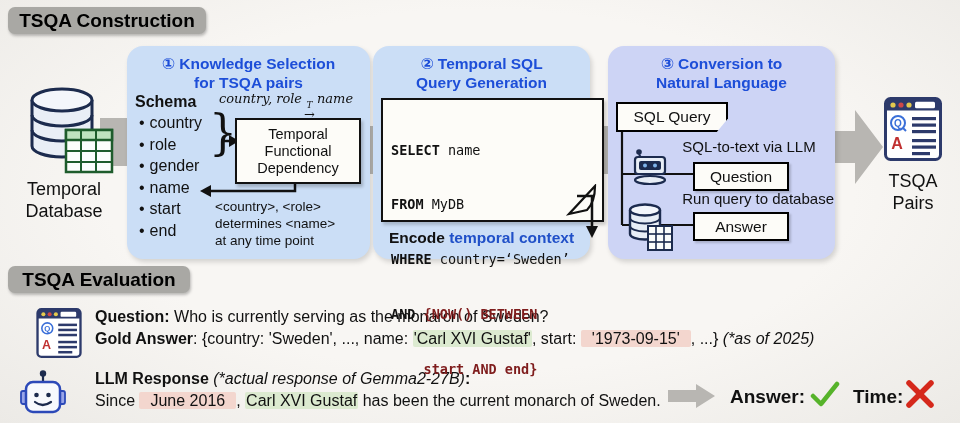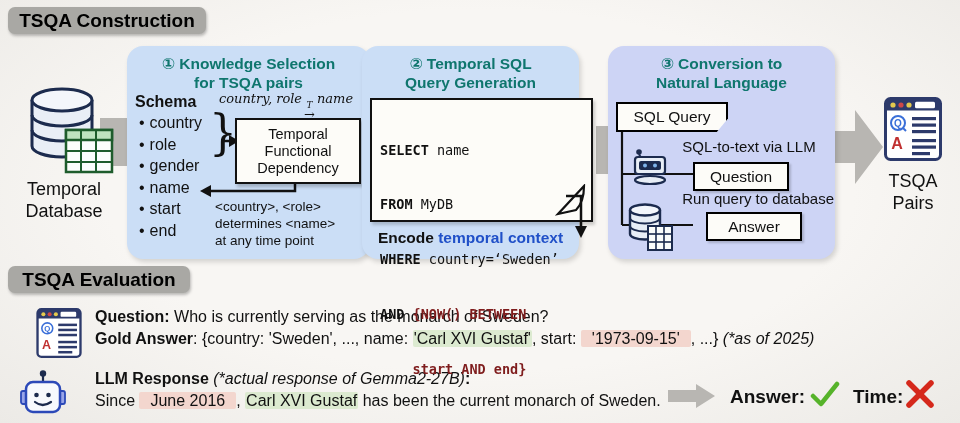--- a/index.html
+++ b/index.html
@@ -18,24 +18,24 @@
   #hdr-construction{left:8px;top:7px;width:198px;text-align:center;}
   #hdr-evaluation{left:8px;top:266px;width:182px;}
 
   
   .connector{position:absolute;background:#b8b6b2;z-index:0;}
   .flow-box{
     position:absolute;top:46px;height:213px;border-radius:16px;z-index:1;
     background:#cbdef6;box-shadow:2px 3px 5px rgba(0,0,0,.15);
   }
   #box1{left:127px;width:243px;}
-  #box2{left:362px;width:201px;padding-left:16px;}
+  #box2{left:373px;width:201px;padding-left:16px;}
   #box3{left:608px;width:227px;background:#cdd4f5;}
   .box-title{position:absolute;left:0;top:8px;width:100%;text-align:center;
-    font-weight:600;font-size:15.5px;line-height:19px;color:#0f766e;}
+    font-weight:600;font-size:15.5px;line-height:19px;color:#1d4ed8;}
 
   
   .schema-label{position:absolute;left:8px;top:47px;font-weight:700;font-size:16px;}
   .formula{position:absolute;left:92px;top:45px;font-family:"DejaVu Serif",serif;font-style:italic;font-size:13px;white-space:nowrap;}
   .arrstack{display:inline-flex;flex-direction:column;align-items:center;vertical-align:-5px;margin:0 2px;line-height:1;}
   .arrT{font-size:9px;}
   .arrA{font-size:13px;font-style:normal;margin-top:-2px;}
   .fields{position:absolute;left:12px;top:66px;}
   .field-row{font-size:16px;line-height:21.5px;white-space:nowrap;}
   .bullet{margin-right:5px;}
@@ -59,21 +59,21 @@
   .cap-blue{color:#2050c8;}
 
   
   .tagbox{
     position:absolute;background:#fdfcf8;border:2px solid #000000;font-size:15.5px;
     display:flex;align-items:center;justify-content:center;box-shadow:1.5px 2px 2px rgba(0,0,0,.18);
   }
   #sqlquery-box{left:8px;top:56px;width:108px;height:26px;
     clip-path:polygon(0 0,100% 0,100% 55%,90% 100%,0 100%);}
   #question-box{left:85px;top:116px;width:92px;height:25px;}
-  #answer-box{left:98px;top:166px;width:92px;height:25px;}
+  #answer-box{left:85px;top:166px;width:92px;height:25px;}
   .b3-caption{position:absolute;font-size:15px;white-space:nowrap;}
   #cap-llm{left:58px;top:92px;width:166px;text-align:center;}
   #cap-run{left:46px;top:144px;width:180px;text-align:right;}
 
   
   .icon-label{position:absolute;text-align:center;font-size:18px;line-height:22px;color:#111;}
 
   
   .eval-text{position:absolute;font-size:16px;line-height:22px;white-space:nowrap;}
   .b{font-weight:700;}

